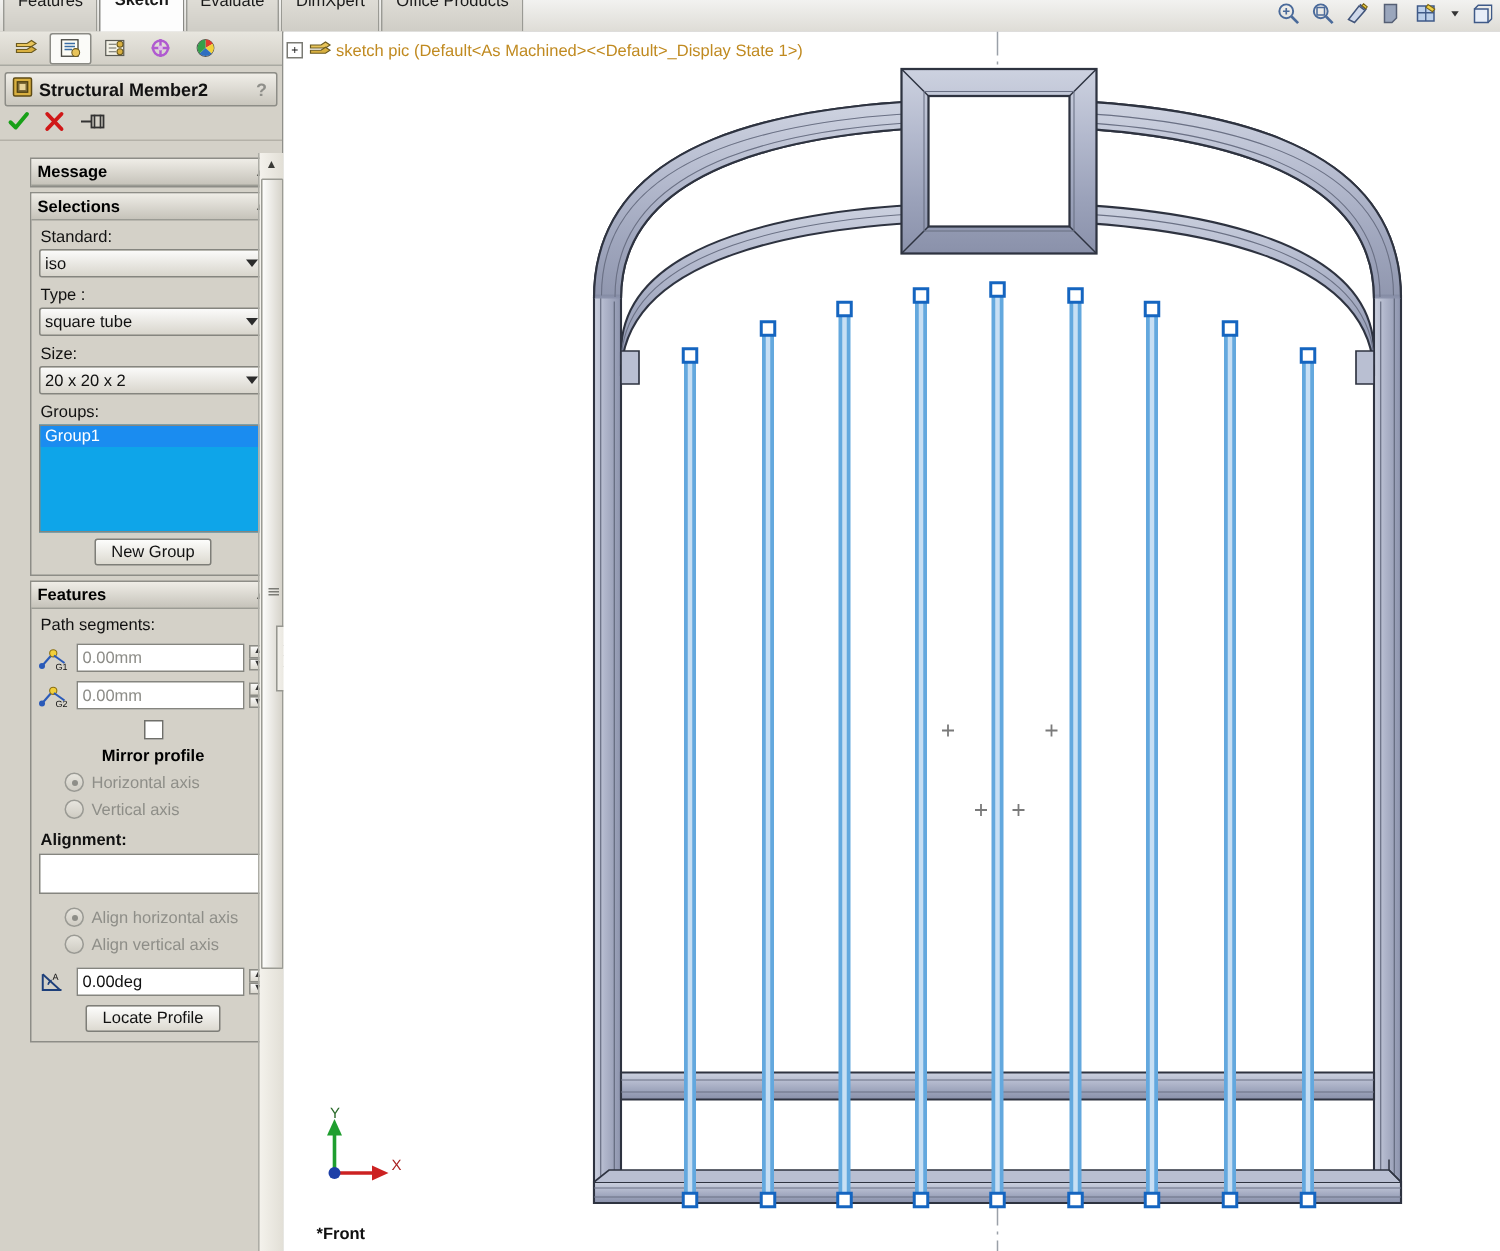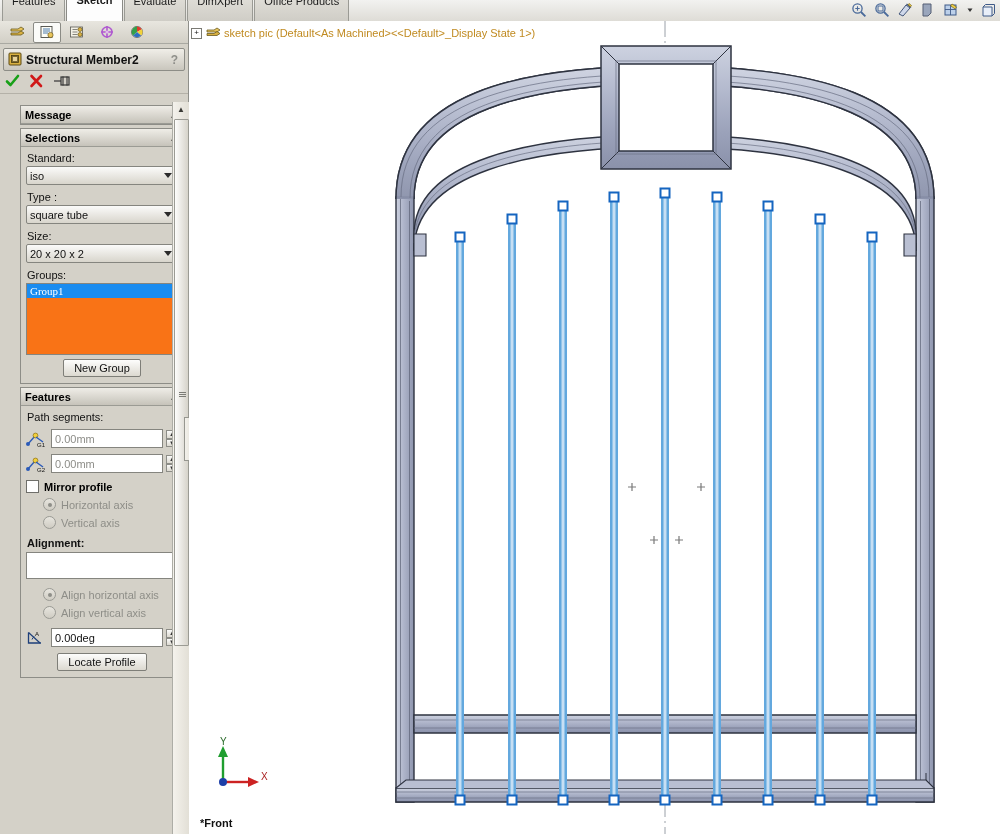--- a/index.html
+++ b/index.html
@@ -54,21 +54,21 @@
     font-size:11px;line-height:14px;color:#111;}
 
   .lbl{font-size:11px;margin:0 0 2px 1px;color:#111;}
   .combo{height:17px;background:linear-gradient(#fbfbfa,#d8d5cc);
     border:1px solid #85857f;border-radius:2px;
     display:flex;align-items:center;padding:0 3px;font-size:11px;margin-bottom:6px;}
   .combo .val{flex:1;color:#111;}
   .combo .arw{width:0;height:0;border-left:4px solid transparent;
     border-right:4px solid transparent;border-top:5px solid #2b2b2b;margin-right:2px;}
 
-  .listbox{background:#f97316;border:1px solid #85857f;height:70px;overflow:hidden;font-family:Liberation Serif, serif;}
+  .listbox{background:#0ea5e9;border:1px solid #85857f;height:70px;overflow:hidden;}
   .listsel{background:#1a8cf0;color:#fff;padding:1px 3px;font-size:11px;}
   .btn{background:linear-gradient(#fdfdfc,#dcd9d0);border:1px solid #7e7e78;
     border-radius:2px;font-size:11px;padding:2px 10px;color:#111;cursor:default;}
   .btnrow{display:flex;justify-content:center;margin-top:4px;}
 
   .pathlist{background:#fff;border:1px solid #85857f;height:62px;position:relative;
     overflow:hidden;padding:1px 0 0 2px;}
   .pathlist .it{font-size:11px;line-height:12.5px;color:#1a1a1a;}
   .plsb{position:absolute;right:0;top:0;width:13px;height:100%;
     background:linear-gradient(90deg,#f0eee8,#dcd9d0);border-left:1px solid #a9a9a2;}
@@ -79,21 +79,21 @@
 
   .spinrow{display:flex;align-items:center;margin-top:6px;gap:3px;}
   .spinrow .ic{width:22px;height:17px;display:flex;align-items:center;}
   .txtin{flex:1;height:15px;background:#fff;border:1px solid #85857f;
     font-size:11px;padding:1px 3px;color:#8d8d88;display:flex;align-items:center;}
   .txtin.dark{color:#111;}
   .spin{width:12px;height:17px;display:flex;flex-direction:column;}
   .spin div{flex:1;background:linear-gradient(#fbfbfa,#dcd9d0);border:1px solid #8d8d87;
     display:flex;align-items:center;justify-content:center;font-size:6px;color:#333;}
 
-  .chkrow{display:flex;align-items:center;margin-top:7px;gap:5px;}
+  .chkrow{display:flex;align-items:center;margin-top:7px;gap:5px;flex-direction:column;}
   .chk{width:11px;height:11px;background:#fff;border:1px solid #6f6f6a;}
   .radrow{display:flex;align-items:center;margin:5px 0 0 17px;gap:5px;color:#8e8e88;}
   .rad{width:11px;height:11px;border-radius:50%;
     background:linear-gradient(#e7e5de,#cfccc3);border:1px solid #9a9a94;
     display:flex;align-items:center;justify-content:center;}
   .rad.on::after{content:"";width:4px;height:4px;border-radius:50%;background:#8e8e88;}
 
   .alignbox{background:#fff;border:1px solid #85857f;height:25px;margin-top:3px;}
 
   
@@ -115,21 +115,21 @@
   
   .graphics{position:absolute;left:189px;top:21px;width:811px;height:813px;background:#fff;}
   .gtoolbar{position:absolute;right:0;top:-21px;height:21px;display:flex;
     align-items:center;gap:7px;padding-right:5px;}
   .treeline{position:absolute;left:2px;top:4px;display:flex;align-items:center;gap:3px;
     font-size:11px;color:#b08a1a;}
   .treeline .plus{width:9px;height:9px;border:1px solid #7a7a74;background:#fff;
     display:flex;align-items:center;justify-content:center;font-size:8px;
     line-height:8px;color:#111;}
   .treetext{color:#c08a20;text-align:center;}
-  .vlabel{position:absolute;left:11px;bottom:5px;font-size:11px;font-weight:bold;color:#111;}
+  .vlabel{position:absolute;left:22px;bottom:5px;font-size:11px;font-weight:bold;color:#111;}
   .triad{position:absolute;left:22px;bottom:40px;width:60px;height:60px;}
 </style>
 </head>
 <body>
 
 <div class="app">
 
   <div class="tabbar">
     <div class="tabs" id="tabs-host">
         <div class="tab">Features</div>

